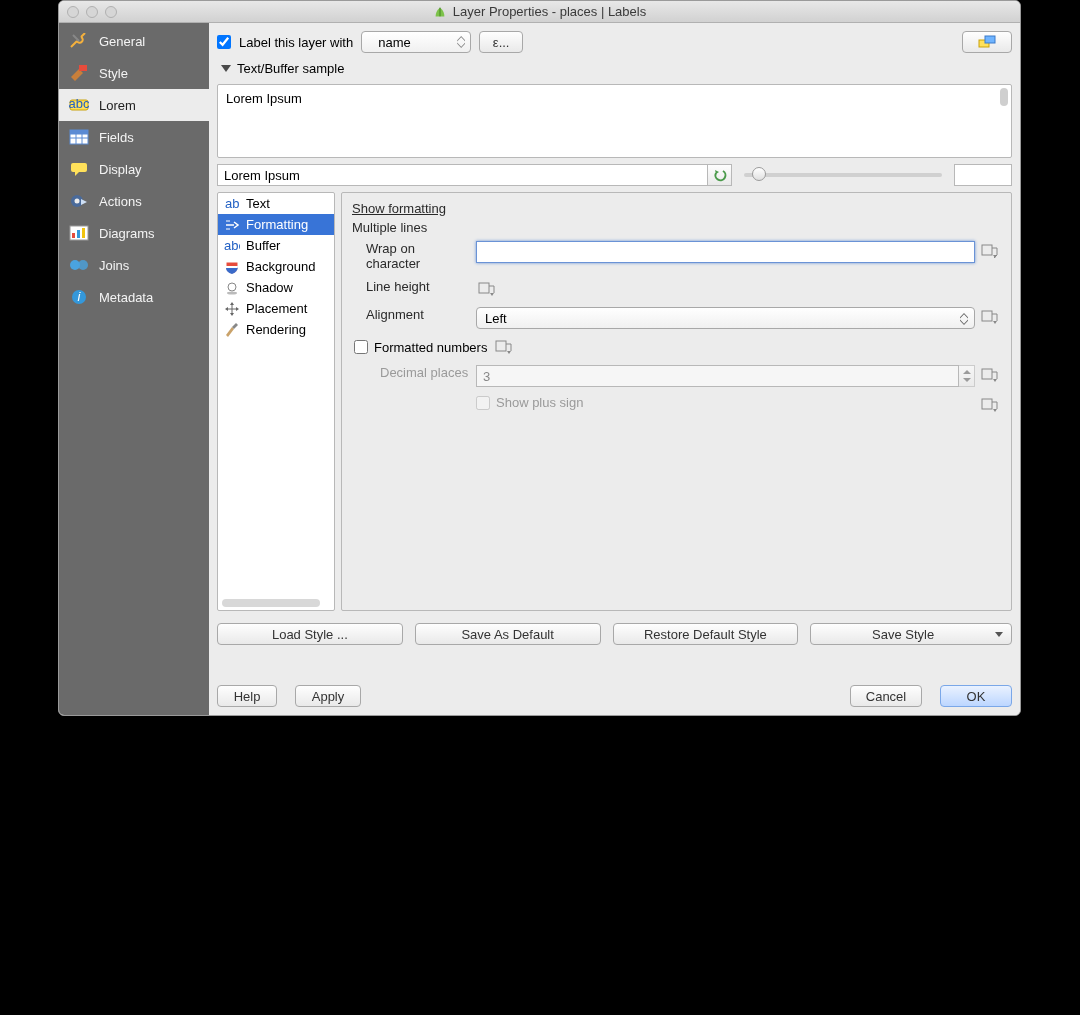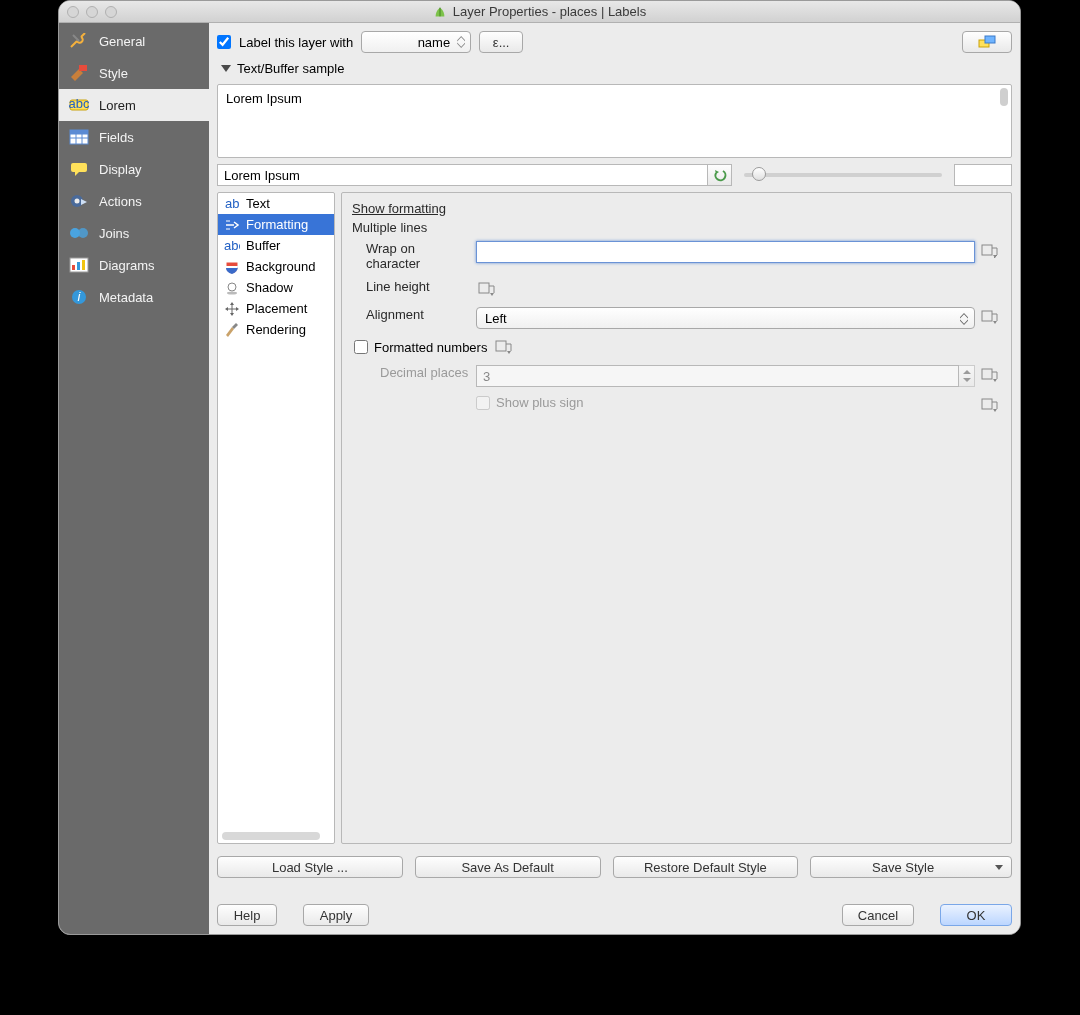--- a/index.html
+++ b/index.html
@@ -1,31 +1,31 @@
 <!DOCTYPE html>
 <html><head>
 <meta charset="utf-8">
 <style>
 * { box-sizing: border-box; margin: 0; padding: 0; font-family: "Lucida Grande", "Helvetica Neue", Arial, sans-serif; font-size: 13px; }
 body { background: #000; width: 1080px; height: 1015px; position: relative; }
-.window { position: absolute; left: 58px; top: 0; width: 963px; height: 935px; background: #ececec; border-radius: 12px; box-shadow: 0 10px 40px rgba(0,0,0,0.6); overflow: hidden; border: 1px solid #9a9a9a; }
+.window { position: absolute; left: 58px; top: 0; width: 963px; height: 716px; background: #ececec; border-radius: 6px; box-shadow: 0 10px 40px rgba(0,0,0,0.6); overflow: hidden; border: 1px solid #9a9a9a; }
 .titlebar { height: 22px; background: linear-gradient(#e8e8e8,#d1d1d1); border-bottom: 1px solid #b0b0b0; display: flex; align-items: center; position: relative; }
 .traffic { display: flex; gap: 7px; padding-left: 8px; }
 .tbtn { width: 12px; height: 12px; border-radius: 50%; background: #d6d6d6; border: 1px solid #b0b0b0; }
 .title { position: absolute; left: 0; right: 0; text-align: center; font-size: 13px; color: #3a3a3a; display: flex; justify-content: center; align-items: center; gap: 6px; pointer-events: none; }
 .title-icon { width: 14px; height: 14px; display: inline-block; }
 .body { display: flex; height: calc(100% - 22px); }
 .sidebar { width: 150px; background: #6a6a6a; color: #fff; padding-top: 2px; }
 .sidebar-item { display: flex; align-items: center; gap: 10px; padding: 8px 10px; cursor: default; color: #f4f4f4; font-size: 13px; }
 .sidebar-item.selected { background: #ececec; color: #222; }
 .sidebar-item .sicon { width: 20px; height: 16px; display: flex; align-items: center; justify-content: center; }
 .main { flex: 1; background: #ececec; display: flex; flex-direction: column; padding: 8px; gap: 6px; }
 .toprow { display: flex; align-items: center; gap: 8px; }
 .chk { width: 14px; height: 14px; }
-.combo { height: 22px; border: 1px solid #a8a8a8; border-radius: 4px; background: linear-gradient(#fff,#f0f0f0); padding: 0 20px 0 16px; position: relative; min-width: 110px; display: inline-flex; align-items: center; font-size: 12px; justify-content: flex-end; }
+.combo { height: 22px; border: 1px solid #a8a8a8; border-radius: 4px; background: linear-gradient(#fff,#f0f0f0); padding: 0 20px 0 16px; position: relative; min-width: 110px; display: inline-flex; align-items: center; font-size: 12px; }
 .combo::after { content: ""; position: absolute; right: 5px; top: 4px; width: 8px; height: 12px; background: linear-gradient(#888,#888); clip-path: polygon(0 35%, 50% 0, 100% 35%, 100% 45%, 50% 10%, 0 45%, 0 55%, 50% 90%, 100% 55%, 100% 65%, 50% 100%, 0 65%); }
 .btn { height: 22px; border: 1px solid #a8a8a8; border-radius: 4px; background: linear-gradient(#fefefe,#e9e9e9); padding: 0 10px; display: inline-flex; align-items: center; justify-content: center; font-size: 12px; color: #333; }
 .btn.small { width: 44px; }
 .btn.iconbtn { width: 50px; }
 .spacer { flex: 1; }
 .disclose { display: flex; align-items: center; gap: 6px; padding: 2px 4px; }
 .tri { width: 0; height: 0; border-left: 5px solid transparent; border-right: 5px solid transparent; border-top: 7px solid #4a4a4a; }
 .preview-box { background: #fff; border: 1px solid #b8b8b8; border-radius: 2px; height: 74px; padding: 6px 8px; position: relative; }
 .preview-scroll { position: absolute; right: 3px; top: 3px; width: 8px; height: 18px; background: #cfcfcf; border-radius: 4px; }
 .sample-row { display: flex; align-items: center; gap: 6px; }
@@ -56,21 +56,21 @@
 .select-full { flex:1; height: 22px; border: 1px solid #a8a8a8; border-radius: 4px; background: linear-gradient(#fff,#f0f0f0); padding: 0 20px 0 8px; position: relative; display:flex; align-items:center; font-size:13px; }
 .select-full::after { content:""; position:absolute; right:6px; top:5px; width:8px; height:12px; background:#666; clip-path: polygon(0 35%, 50% 0, 100% 35%, 100% 45%, 50% 10%, 0 45%, 0 55%, 50% 90%, 100% 55%, 100% 65%, 50% 100%, 0 65%);}
 .dd-override { width: 22px; height: 20px; display:flex; align-items:center; justify-content:center; }
 .dd-override svg { width:18px; height:16px; }
 .chk-row { display:flex; align-items:center; gap:6px; margin: 8px 0 8px 2px; }
 .disabled { color: #9a9a9a; }
 .style-buttons { display: flex; gap: 12px; margin-top: 6px; }
 .style-buttons .btn { flex: 1; }
 .style-buttons .btn.withmenu { position: relative; padding-right: 26px; }
 .style-buttons .btn.withmenu::after { content:""; position:absolute; right:8px; top:8px; border-left:4px solid transparent; border-right:4px solid transparent; border-top:5px solid #555;}
-.bottom-buttons { display:flex; gap:26px; margin-top: 20px; align-items:center; }
+.bottom-buttons { display:flex; gap:18px; margin-top: 34px; align-items:center; }
 .bottom-buttons .spacer { flex:1; }
 .btn.default { background: linear-gradient(#eaf2ff,#bcd6ff); border-color:#7aa7e8; }
 </style>
 </head>
 <body>
 
 <div class="window">
   <div class="titlebar">
     <div class="traffic">
       <div class="tbtn"></div>
@@ -145,36 +145,36 @@
               <circle cx="8" cy="8" r="6" fill="#4a6a9a"></circle>
               <circle cx="8" cy="8" r="2.5" fill="#ececec"></circle>
               <path d="M12 6 L18 9 L12 12 Z" fill="#cfe0f5"></path>
             </svg>
           </span>
         <span>Actions</span>
       </div>
       <div class="sidebar-item">
         <span class="sicon">
             <svg viewBox="0 0 20 16">
-              <circle cx="6" cy="8" r="5" fill="#4aa3df"></circle>
-              <circle cx="14" cy="8" r="5" fill="#4aa3df" fill-opacity="0.8"></circle>
-            </svg>
-          </span>
-        <span>Joins</span>
-      </div>
-      <div class="sidebar-item">
-        <span class="sicon">
-            <svg viewBox="0 0 20 16">
               <rect x="1" y="1" width="18" height="14" fill="#fff" stroke="#999"></rect>
               <rect x="3" y="8" width="3" height="5" fill="#e74c3c"></rect>
               <rect x="8" y="5" width="3" height="8" fill="#3498db"></rect>
               <rect x="13" y="3" width="3" height="10" fill="#f1c40f"></rect>
             </svg>
           </span>
         <span>Diagrams</span>
+      </div>
+      <div class="sidebar-item">
+        <span class="sicon">
+            <svg viewBox="0 0 20 16">
+              <circle cx="6" cy="8" r="5" fill="#4aa3df"></circle>
+              <circle cx="14" cy="8" r="5" fill="#4aa3df" fill-opacity="0.8"></circle>
+            </svg>
+          </span>
+        <span>Joins</span>
       </div>
       <div class="sidebar-item">
         <span class="sicon">
             <svg viewBox="0 0 20 16">
               <circle cx="10" cy="8" r="7" fill="#3498db"></circle>
               <text x="10" y="12" font-size="10" text-anchor="middle" fill="#fff" font-style="italic" font-family="serif">i</text>
             </svg>
           </span>
         <span>Metadata</span>
       </div>

